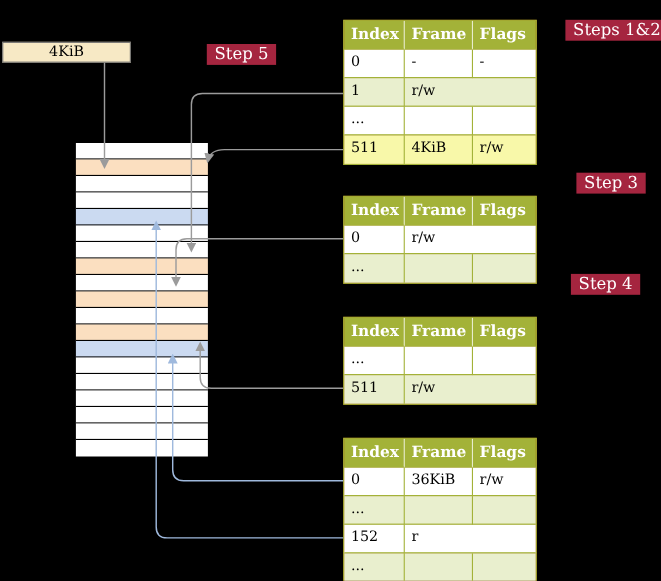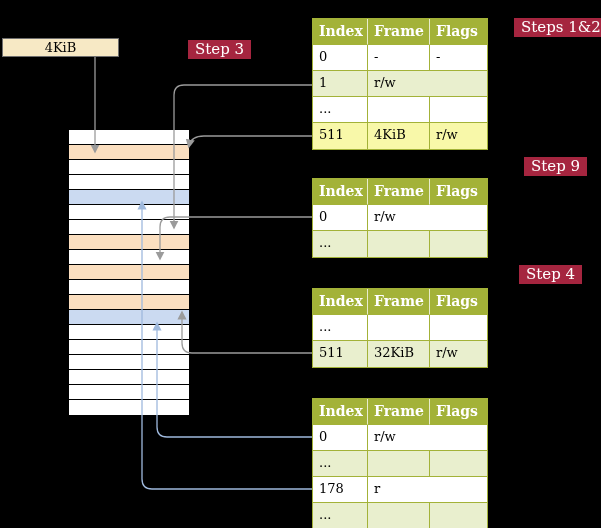--- a/index.html
+++ b/index.html
@@ -11,21 +11,21 @@
   .box-4kib{position:absolute;left:2px;top:38px;width:117px;height:19px;
     background:var(--box_beige,#f7e9c5);border:1px solid #6e6e6e;color:#000;
     font-size:13px;display:flex;align-items:center;justify-content:center}
 
   
   .badge{position:absolute;background:var(--badge_bg,#a5253f);color:#fff;
     font-size:15px;height:19px;line-height:19px;padding:0 7px;white-space:nowrap}
   #badge-step0{left:188px;top:40px}
   #badge-steps12{left:514px;top:18px}
   #badge-step3{left:524px;top:157px}
-  #badge-step4{left:519px;top:265px}
+  #badge-step4{left:519px;top:249px}
 
   
   .memcol{position:absolute;left:68px;top:129px;width:122px;border:1px solid #000;background:#000}
   .mem-row{height:15px;border-bottom:1px solid #000;background:#fff}
   .mem-row:last-child{border-bottom:none}
   .mem-peach{background:var(--memory_peach,#fbdfc0)}
   .mem-blue{background:var(--memory_blue,#cbdaf1)}
   .mem-white{background:#fff}
 
   
@@ -78,23 +78,23 @@
       <div class="mem-row mem-white"></div>
       <div class="mem-row mem-white"></div>
       <div class="mem-row mem-white"></div>
       <div class="mem-row mem-white"></div>
     </div>
 
   <div class="box-4kib">
     <span>4KiB</span>
   </div>
 
-  <div class="badge" id="badge-step0">Step 3</div>
+  <div class="badge" id="badge-step0">Step 5</div>
   <div class="badge" id="badge-steps12">Steps 1&amp;2</div>
-  <div class="badge" id="badge-step3">Step 9</div>
+  <div class="badge" id="badge-step3">Step 3</div>
   <div class="badge" id="badge-step4">Step 4</div>
 
   <div class="ptable" id="table-0">
     <div class="trow thead">
       <div class="cell c0">Index</div>
       <div class="cell c1">Frame</div>
       <div class="cell c2">Flags</div>
     </div>
     <div class="trow rowbg-white">
       <div class="cell c0">0</div>
@@ -140,42 +140,42 @@
       <div class="cell c1">Frame</div>
       <div class="cell c2">Flags</div>
     </div>
     <div class="trow rowbg-white">
       <div class="cell c0">...</div>
       <div class="cell c1"></div>
       <div class="cell c2"></div>
     </div>
     <div class="trow rowbg-green">
       <div class="cell c0">511</div>
-      <div class="cell c1">32KiB</div>
       <div class="cell c2">r/w</div>
     </div>
   </div>
 
   <div class="ptable" id="table-3">
     <div class="trow thead">
       <div class="cell c0">Index</div>
       <div class="cell c1">Frame</div>
       <div class="cell c2">Flags</div>
     </div>
     <div class="trow rowbg-white">
       <div class="cell c0">0</div>
-      <div class="cell c2">r/w</div>
-    </div>
-    <div class="trow rowbg-green">
-      <div class="cell c0">...</div>
-      <div class="cell c1"></div>
-      <div class="cell c2"></div>
-    </div>
-    <div class="trow rowbg-white">
-      <div class="cell c0">178</div>
+      <div class="cell c1">36KiB</div>
+      <div class="cell c2">r/w</div>
+    </div>
+    <div class="trow rowbg-green">
+      <div class="cell c0">...</div>
+      <div class="cell c1"></div>
+      <div class="cell c2"></div>
+    </div>
+    <div class="trow rowbg-white">
+      <div class="cell c0">152</div>
       <div class="cell c2">r</div>
     </div>
     <div class="trow rowbg-green">
       <div class="cell c0">...</div>
       <div class="cell c1"></div>
       <div class="cell c2"></div>
     </div>
   </div>
 
   <svg class="arrows" width="601" height="528" viewBox="0 0 601 528">

